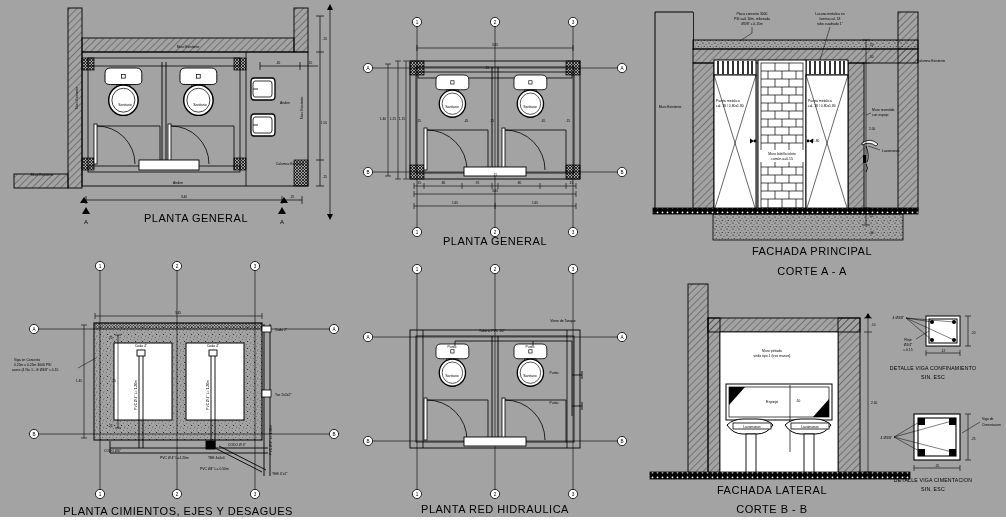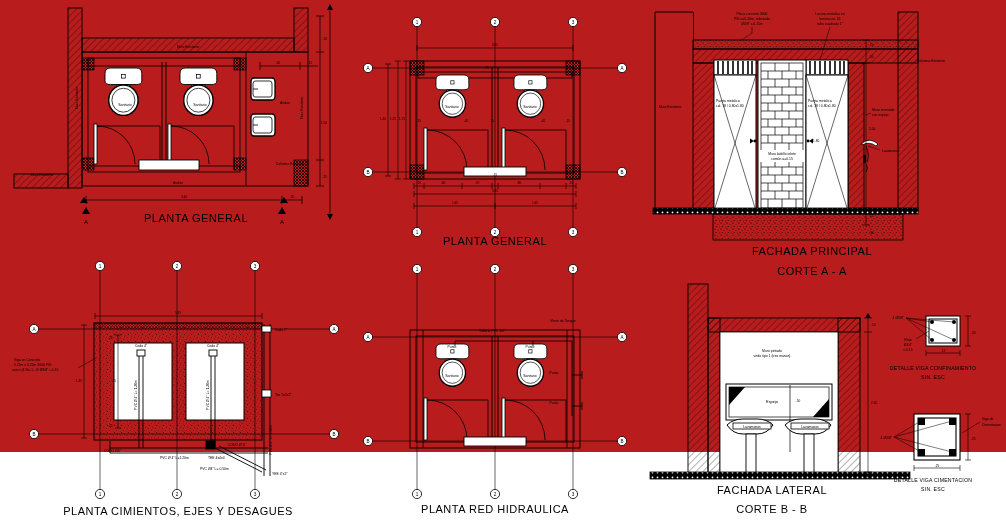--- a/index.html
+++ b/index.html
@@ -1,17 +1,17 @@
 <!DOCTYPE html>
 <html><head>
 <meta charset="utf-8">
 <style>
   html,body{margin:0;padding:0;background:#ffffff;}
   body{width:1006px;height:521px;overflow:hidden;font-family:"Liberation Sans",sans-serif;}
-  #sheet{position:relative;width:1006px;height:452px;background:#b91c1c;}
+  #sheet{position:relative;width:1006px;height:517px;background:#a3a3a3;}
   svg{display:block;}
   .ttl{font-family:"Liberation Sans",sans-serif;font-size:11px;fill:#000;letter-spacing:.5px;}
   .ant{font-family:"Liberation Sans",sans-serif;font-size:3.4px;fill:#000;}
   .ant2{font-family:"Liberation Sans",sans-serif;font-size:3.9px;fill:#000;}
   .dim{font-family:"Liberation Sans",sans-serif;font-size:3.2px;fill:#000;}
   .gridtxt{font-family:"Liberation Sans",sans-serif;font-size:4.6px;fill:#000;}
   .secmk{font-family:"Liberation Sans",sans-serif;font-size:6px;fill:#000;}
   .detttl{font-family:"Liberation Sans",sans-serif;font-size:5.2px;fill:#000;letter-spacing:.2px;}
 </style>
 </head>

